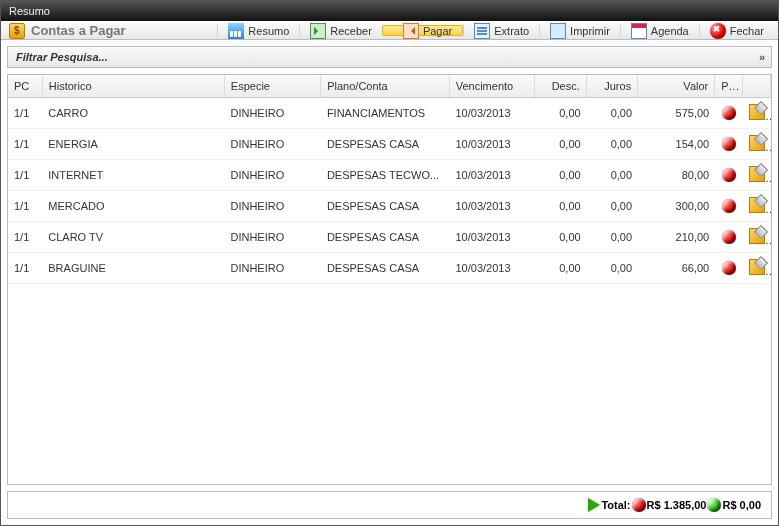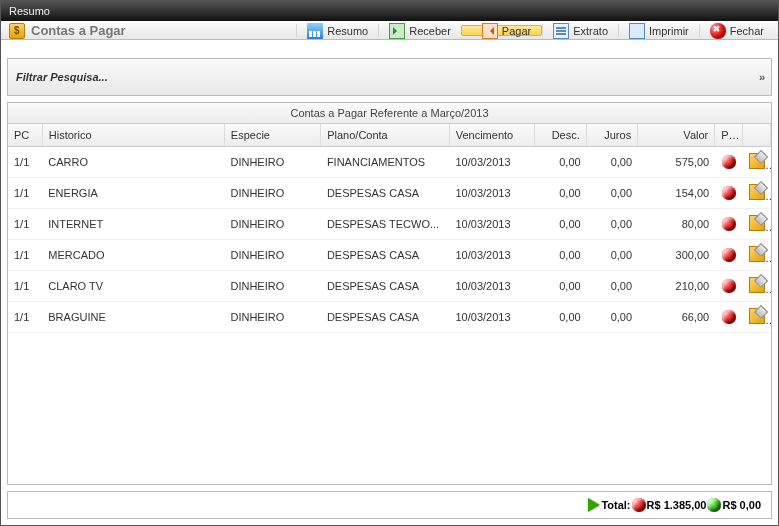--- a/index.html
+++ b/index.html
@@ -61,24 +61,24 @@
     background: linear-gradient(#ffe9a0, #ffd24a);
     border: 1px solid #e6b800;
     border-radius: 2px;
     margin: 1px 0;
     height: auto;
     padding-left: 20px;
   }
   .tb-btn .kkicon { width:16px; height:16px; display:inline-block; }
 
   .filter-bar {
-    margin: 18px 6px 0 6px;
+    margin: 6px 6px 0 6px;
     border: 1px solid #bbb;
     background: linear-gradient(#fafafa,#e8e8e8);
-    padding: 12px 8px;
+    padding: 4px 8px;
     font-weight: bold;
     font-style: italic;
     color: #333;
     display:flex;
     align-items:center;
     justify-content:space-between;
   }
   .chevrons { font-style: normal; color:#555; letter-spacing:-2px; }
 
   .grid-wrap {
@@ -221,33 +221,36 @@
       </div>
       <div class="tb-btn">
         <span class="kkicon ic-doc"></span>
         <span>Extrato</span>
       </div>
       <div class="tb-btn">
         <span class="kkicon ic-print"></span>
         <span>Imprimir</span>
       </div>
       <div class="tb-btn">
+        <span class="kkicon ic-cal"></span>
+        <span>Agenda</span>
+      </div>
+      <div class="tb-btn">
         <span class="kkicon ic-close"></span>
         <span>Fechar</span>
       </div>
     </div>
   </div>
 
   <div class="filter-bar">
     <span>Filtrar Pesquisa...</span>
     <span class="chevrons">»</span>
   </div>
 
   <div class="grid-wrap">
-    <div class="grid-title">Contas a Pagar Referente a Março/2013</div>
     <table class="grid">
       <colgroup>
         <col class="col-pc">
           <col class="col-hist">
           <col class="col-esp">
           <col class="col-plan">
         <col class="col-venc">
           <col class="col-desc">
           <col class="col-juros">
           <col class="col-val">

